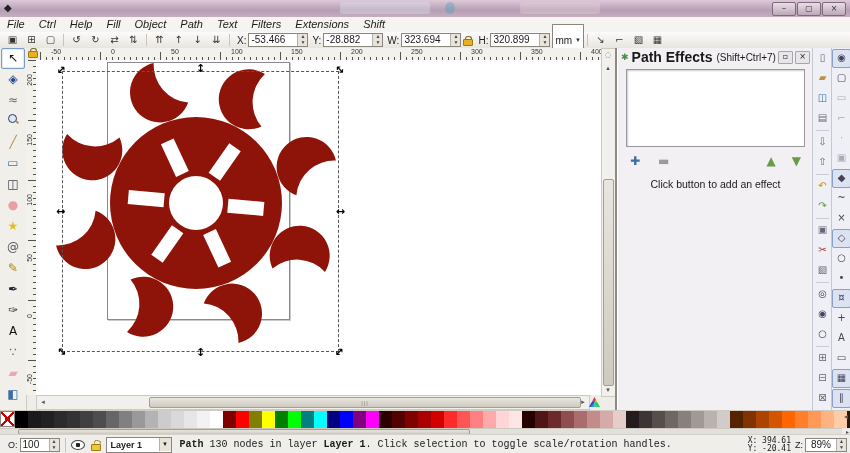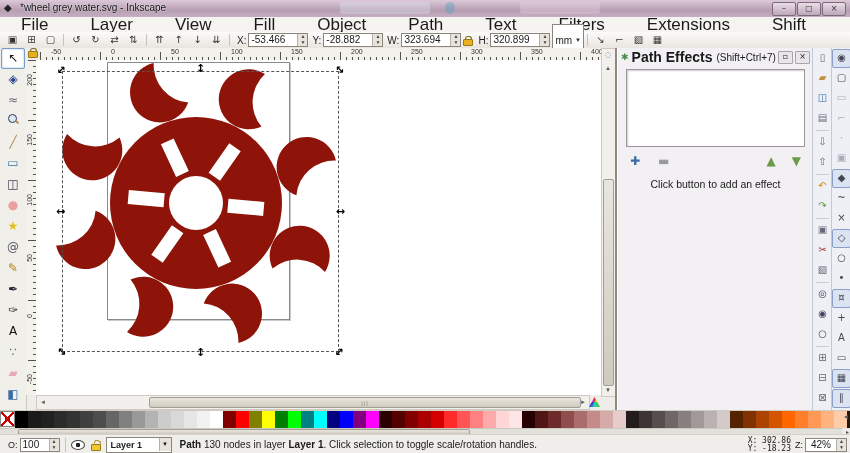--- a/index.html
+++ b/index.html
@@ -10,21 +10,21 @@
   #titlebar{position:absolute;left:0;top:0;right:0;height:17px;
     background:linear-gradient(#dcc9d8,#b79eb3 60%,#c5aec1);border-bottom:1px solid #8f7c8c;}
   #titlebar .frag{position:absolute;top:2px;height:12px;border-radius:3px;opacity:.35;}
   #app-icon{position:absolute;left:4px;top:2px;font-size:10px;color:#222;}
   #title-text{position:absolute;left:20px;top:2px;font-size:10px;color:#111;text-shadow:0 0 2px #fff;}
   .wbtns{position:absolute;right:4px;top:2px;display:flex;gap:1px;}
   .wbtn{width:22px;height:12px;border:1px solid #7d6a7a;border-radius:2px;font-size:8px;line-height:11px;
     text-align:center;background:linear-gradient(#e9dde6,#bda7b8);color:#333;cursor:default;}
   
   #menubar{position:absolute;left:0;top:17px;right:0;height:15px;background:#f6f4f0;border-bottom:1px solid #ddd8cf;display:flex;align-items:center;}
-  .menu-item{padding:0 21px;font-size:17px;line-height:15px;}
+  .menu-item{padding:0 7px;font-size:11px;line-height:15px;font-style:italic;}
   
   #toolbar{position:absolute;left:0;top:32px;right:0;height:16px;background:linear-gradient(#fcfbfa,#e9e5de);
     border-bottom:1px solid #cfcabf;display:flex;align-items:center;padding-left:3px;}
   .tbtn{width:17px;height:14px;text-align:center;font-size:10px;line-height:14px;color:#333;border:1px solid transparent;border-radius:2px;}
   .tsep{width:1px;height:12px;background:#c8c3b8;margin:0 3px;}
   .coordlbl{font-size:10px;margin:0 2px 0 4px;color:#222;}
   .spin{display:flex;align-items:stretch;background:#fff;border:1px solid #8a867e;height:12px;}
   .spin .val{width:44px;font-size:10px;line-height:12px;padding:0 2px;text-align:left;}
   .updown{display:flex;flex-direction:column;width:9px;border-left:1px solid #b5b1a8;background:#e8e4dc;}
   .updown span{flex:1;font-size:5px;line-height:5px;text-align:center;color:#444;}
@@ -115,48 +115,47 @@
   #opacity-block .spin .val{width:24px;}
   .sdiv{width:1px;height:14px;background:#c8c3b8;margin:0 5px;}
   .eye{display:inline-block;width:12px;height:8px;border:1px solid #444;border-radius:50%;
     background:radial-gradient(circle at 50% 50%,#222 2px,#fff 2.5px);}
   .slock{width:9px;height:9px;position:relative;display:inline-block;margin-left:6px;}
   .slock::before{content:"";position:absolute;left:3px;top:0;width:5px;height:4px;border:1.5px solid #b09020;border-bottom:none;border-radius:3px 3px 0 0;transform:rotate(14deg);}
   .slock::after{content:"";position:absolute;left:0;top:4px;width:8px;height:5px;background:#f0c830;border:1px solid #9a7a18;border-radius:1px;}
   #layer-select{display:flex;align-items:center;background:#fff;border:1px solid #8a867e;height:14px;margin-left:6px;font-size:9px;}
   #layer-select .lname{padding:0 4px;width:44px;font-weight:700;}
   #layer-select .drop{width:11px;border-left:1px solid #b5b1a8;background:#e8e4dc;text-align:center;font-size:6px;line-height:13px;}
-  #status-msg{flex:1;margin-left:8px;font-size:10px;white-space:nowrap;overflow:hidden;}
+  #status-msg{flex:1;margin-left:8px;font-size:10px;white-space:nowrap;overflow:hidden;font-family:Liberation Mono, monospace;}
   #status-msg b{font-weight:700;}
   #coords{display:flex;flex-direction:column;line-height:8px;font-size:8px;font-family:"DejaVu Sans Mono",monospace;text-align:right;margin-right:4px;}
   #zoom-block{display:flex;align-items:center;margin-right:3px;}
   #zoom-block .spin .val{width:26px;text-align:center;}
 </style>
 </head>
 <body>
 
 <div id="app">
 
   <div id="titlebar">
     <div class="frag" style="left:340px;width:90px;background:#dfe8f2"></div>
     <div class="frag" style="left:445px;width:10px;background:#3aa0c0;border-radius:50%"></div>
     <div class="frag" style="left:520px;width:80px;background:#e8d8e0"></div>
     <span id="app-icon" class="g">◆</span>
-    <span id="title-text">*wheel grey water.svg - Inkscape</span>
     <div class="wbtns">
       <span class="wbtn g">–</span>
       <span class="wbtn g">▢</span>
       <span class="wbtn g">×</span>
     </div>
   </div>
 
   <div id="menubar">
       <span class="menu-item">File</span>
-      <span class="menu-item">Layer</span>
-      <span class="menu-item">View</span>
+      <span class="menu-item">Ctrl</span>
+      <span class="menu-item">Help</span>
       <span class="menu-item">Fill</span>
       <span class="menu-item">Object</span>
       <span class="menu-item">Path</span>
       <span class="menu-item">Text</span>
       <span class="menu-item">Filters</span>
       <span class="menu-item">Extensions</span>
       <span class="menu-item">Shift</span>
     </div>
 
   <div id="toolbar">
@@ -476,27 +475,27 @@
     </div>
     <span class="sdiv"></span>
     <span class="eye"></span>
     <span class="slock"></span>
     <span id="layer-select">
       <span class="lname">Layer 1</span>
         <span class="drop">▼</span>
     </span>
     <div id="status-msg"><b>Path</b><span> 130 nodes in layer </span><b>Layer 1</b><span>. Click selection to toggle scale/rotation handles.</span></div>
     <div id="coords">
-      <span><span>X:</span> <span>302.86</span></span>
-      <span><span>Y:</span> <span>-18.23</span></span>
+      <span><span>X:</span> <span>394.61</span></span>
+      <span><span>Y:</span> <span>-20.41</span></span>
     </div>
     <div id="zoom-block">
       <span style="margin-right:2px">Z:</span>
       <span class="spin">
-          <span class="val">42%</span>
+          <span class="val">89%</span>
           <span class="updown">
             <span>▲</span>
             <span>▼</span>
           </span>
         </span>
     </div>
   </div>
 </div>
 
 </body></html>

